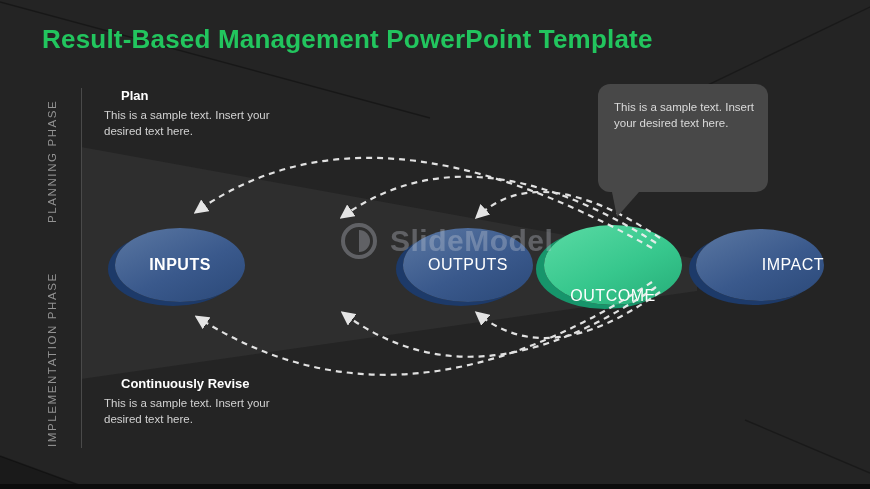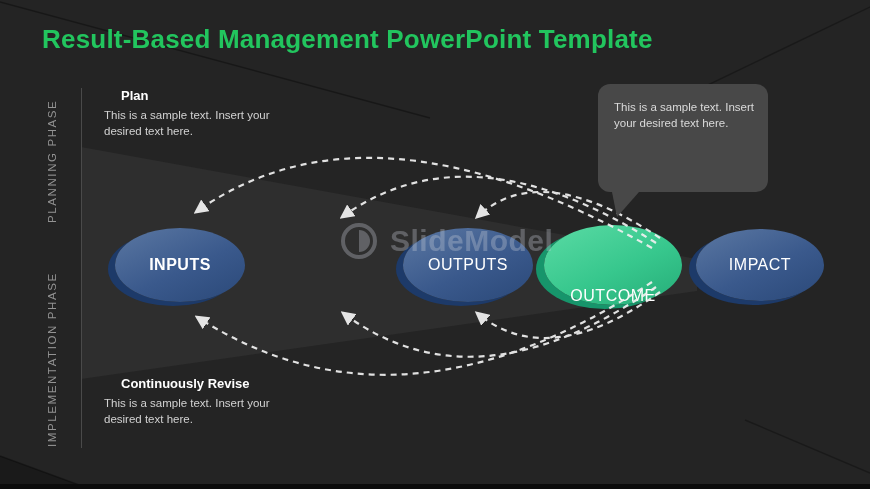--- a/index.html
+++ b/index.html
@@ -61,21 +61,21 @@
     box-shadow:-7px 4px 0 0 #1d3a69;
   }
   .node.green{
     background:linear-gradient(155deg,#55d8a1 8%,#37c78d 55%,#27ae79 96%);
     box-shadow:-8px 4px 0 0 #17956b;
   }
   .node.n-inputs{left:115px;top:228px;font-weight:bold;}
   .node.n-activities{left:260px;top:228px;}
   .node.n-outputs{left:403px;top:228px;}
   .node.n-outcome{left:544px;top:225px;width:138px;height:80px;align-items:flex-end;}
-  .node.n-impact{left:696px;top:229px;width:128px;height:72px;}
+  .node.n-impact{left:696px;top:229px;width:128px;height:72px;justify-content:flex-end;}
 
   .watermark{
     position:absolute;left:340px;top:222px;z-index:40;
     display:flex;align-items:center;gap:12px;opacity:.32;
   }
   .watermark .wm-text{
     font-size:30px;font-weight:700;color:#c9ced8;letter-spacing:.5px;
   }
 </style>
 </head>

